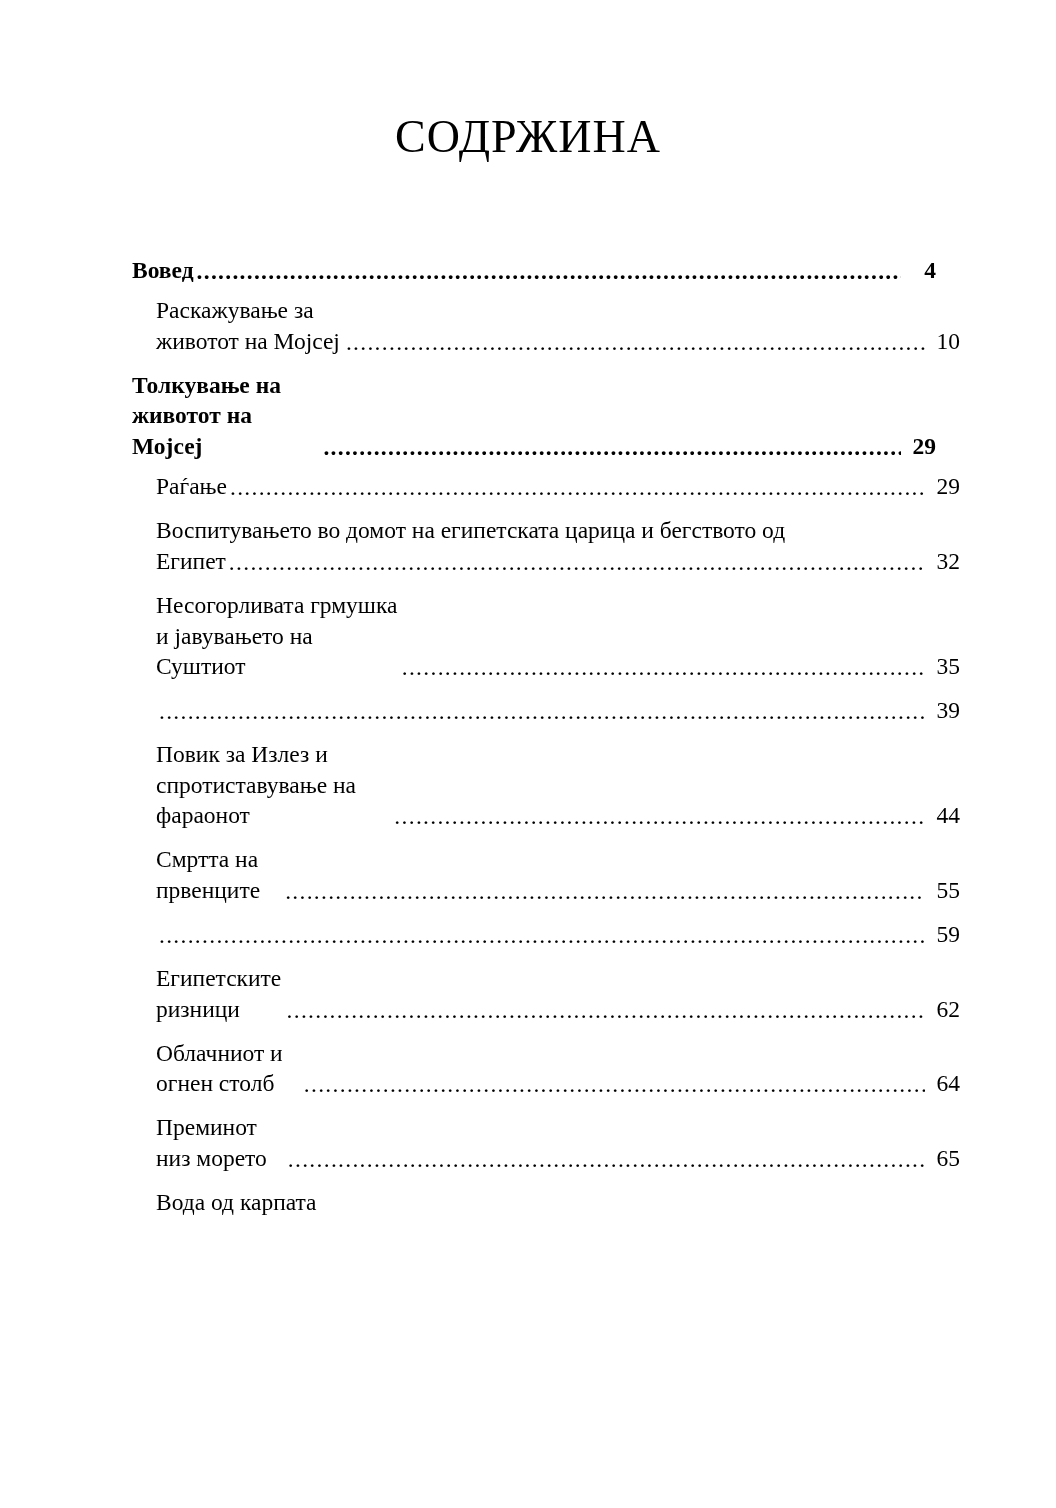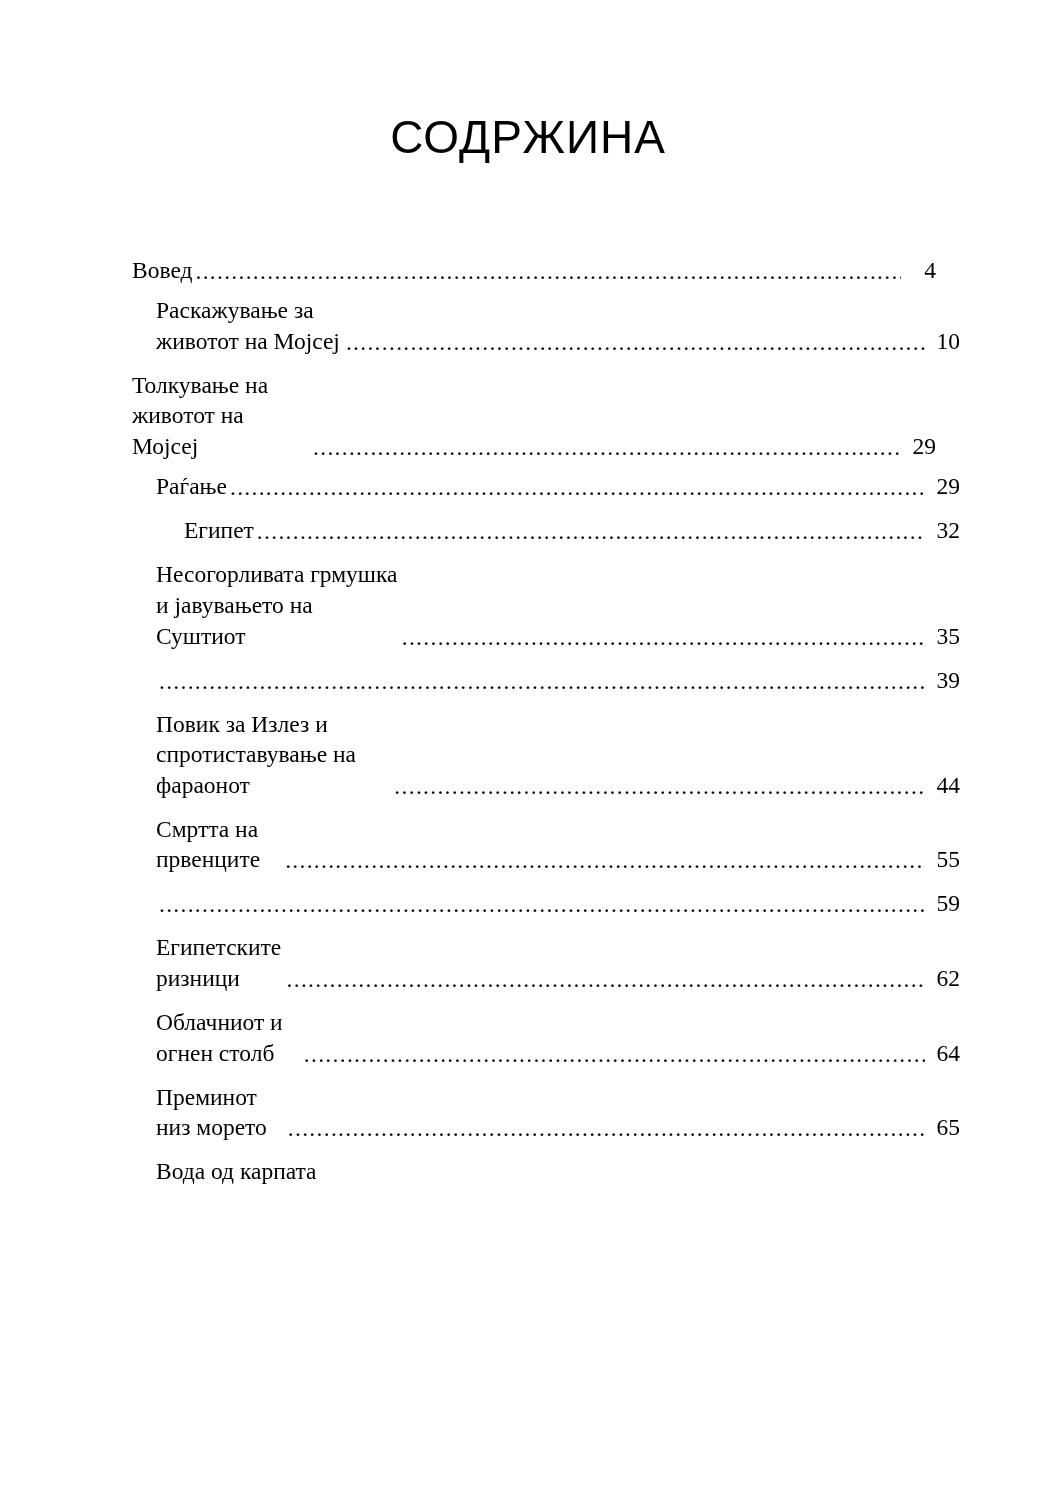--- a/index.html
+++ b/index.html
@@ -17,21 +17,21 @@
   }
   .page {
     width: 1056px;
     height: 1508px;
     box-sizing: border-box;
     padding: 0;
     position: relative;
   }
   .doc-title {
     text-align: center;
-    font-family: Liberation Sans, sans-serif;
+    font-family: Liberation Serif, serif;
     font-size: 46px;
     font-weight: 400;
     letter-spacing: 1px;
     margin-top: 112px;
     margin-bottom: 0;
     line-height: 1.1;
   }
   .toc {
     margin-top: 92px;
     margin-left: 132px;
@@ -40,21 +40,21 @@
   }
   .toc-entry {
     display: flex;
     align-items: flex-end;
     font-size: 23.5px;
     line-height: 1.30;
     margin-bottom: 13.5px;
     width: 100%;
   }
   .toc-entry.level-1 {
-    font-weight: normal;
+    font-weight: bold;
     margin-bottom: 10px;
   }
   .toc-entry.level-2 {
     padding-left: 24px;
     font-weight: normal;
   }
   .entry-text {
     white-space: normal;
     flex: 0 1 auto;
     max-width: 700px;
@@ -84,21 +84,20 @@
     display: block;
     position: relative;
   }
   .toc-entry.wrap .entry-text {
     display: inline;
     max-width: none;
   }
   .toc-entry.wrap .wrap-tail {
     display: flex;
     align-items: flex-end;
-    margin-left: 28px;
   }
 </style>
 </head>
 <body>
 
 <div class="page">
 
   <h1 class="doc-title">СОДРЖИНА</h1>
 
   <div class="toc">
@@ -115,21 +114,21 @@
       <div class="toc-entry level-1">
         <span class="entry-text">Толкување на животот на Мојсеj</span>
         <span class="entry-dots"></span>
         <span class="entry-page">29</span>
       </div>
       <div class="toc-entry level-2">
         <span class="entry-text">Раѓање</span>
         <span class="entry-dots"></span>
         <span class="entry-page">29</span>
       </div>
-      <div class="toc-entry level-2 wrap"><div class="wrap-tail">
+      <div class="toc-entry level-2 wrap"><span class="entry-text">Воспитувањето во домот на египетската царица и бегството од</span><div class="wrap-tail">
           <span class="entry-text">Египет</span>
           <span class="entry-dots"></span>
           <span class="entry-page">32</span>
         </div></div>
       <div class="toc-entry level-2">
         <span class="entry-text">Несогорливата грмушка и јавувањето на Суштиот</span>
         <span class="entry-dots"></span>
         <span class="entry-page">35</span>
       </div>
       <div class="toc-entry level-2">

